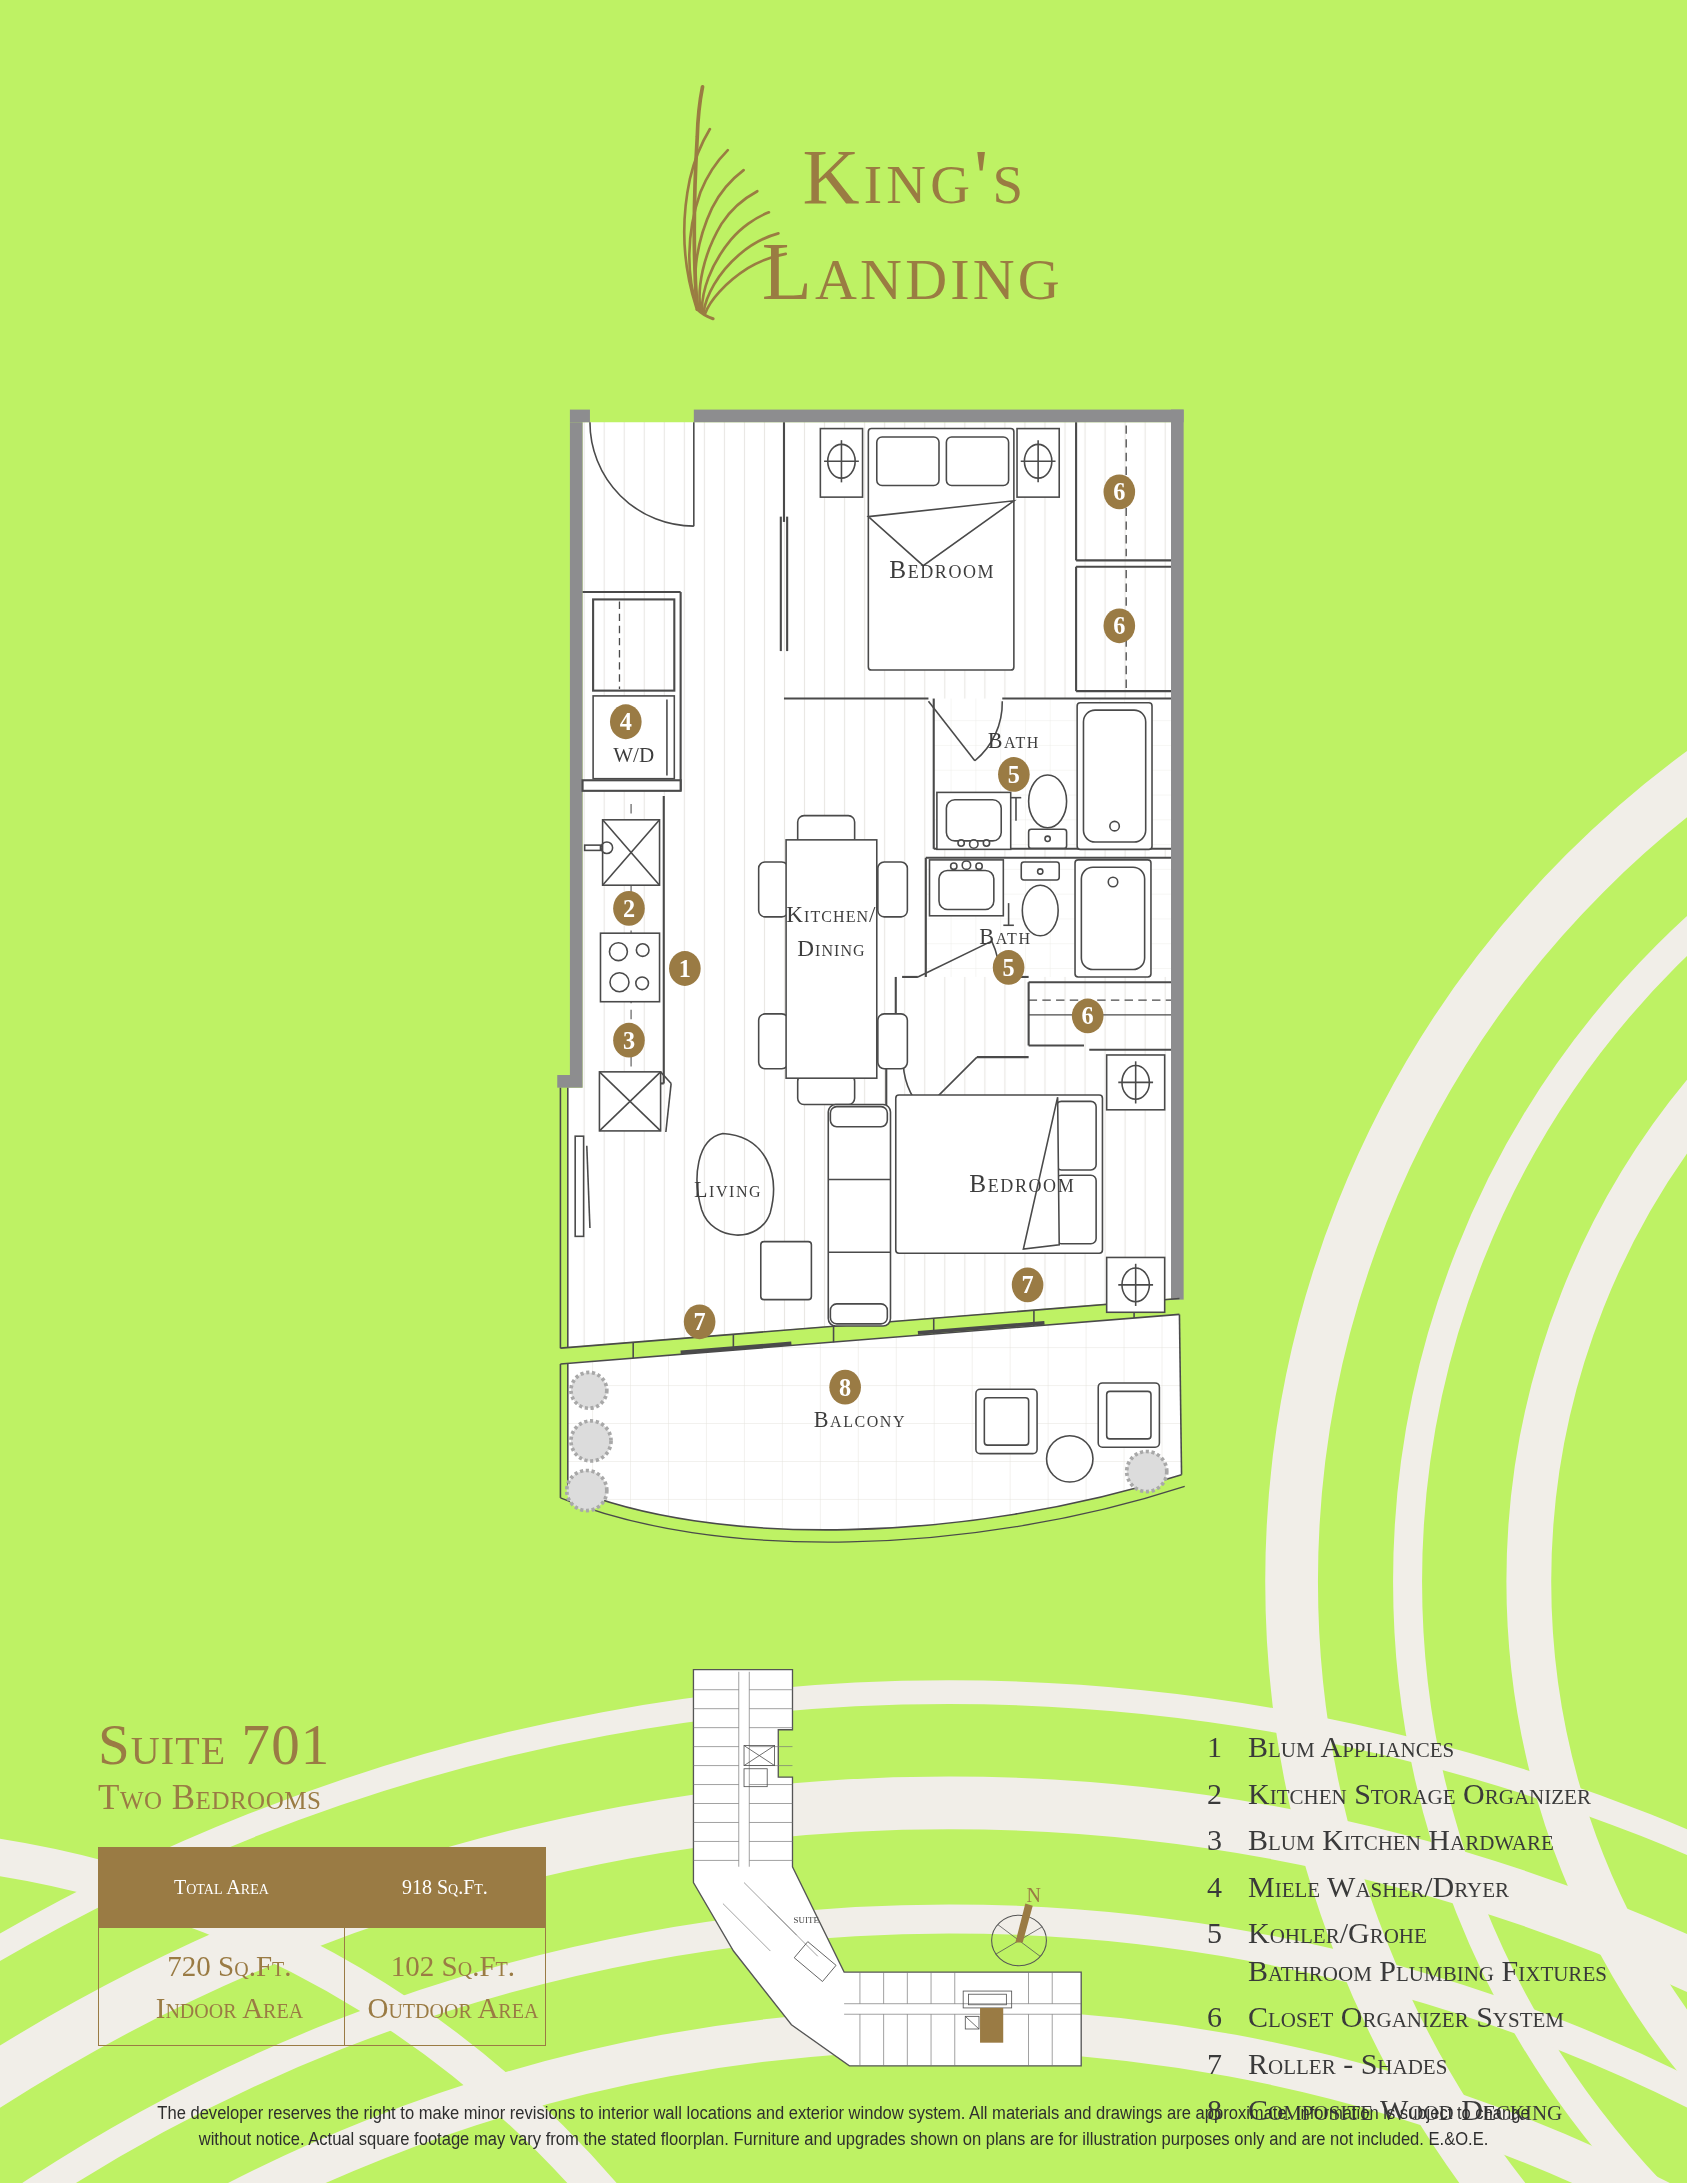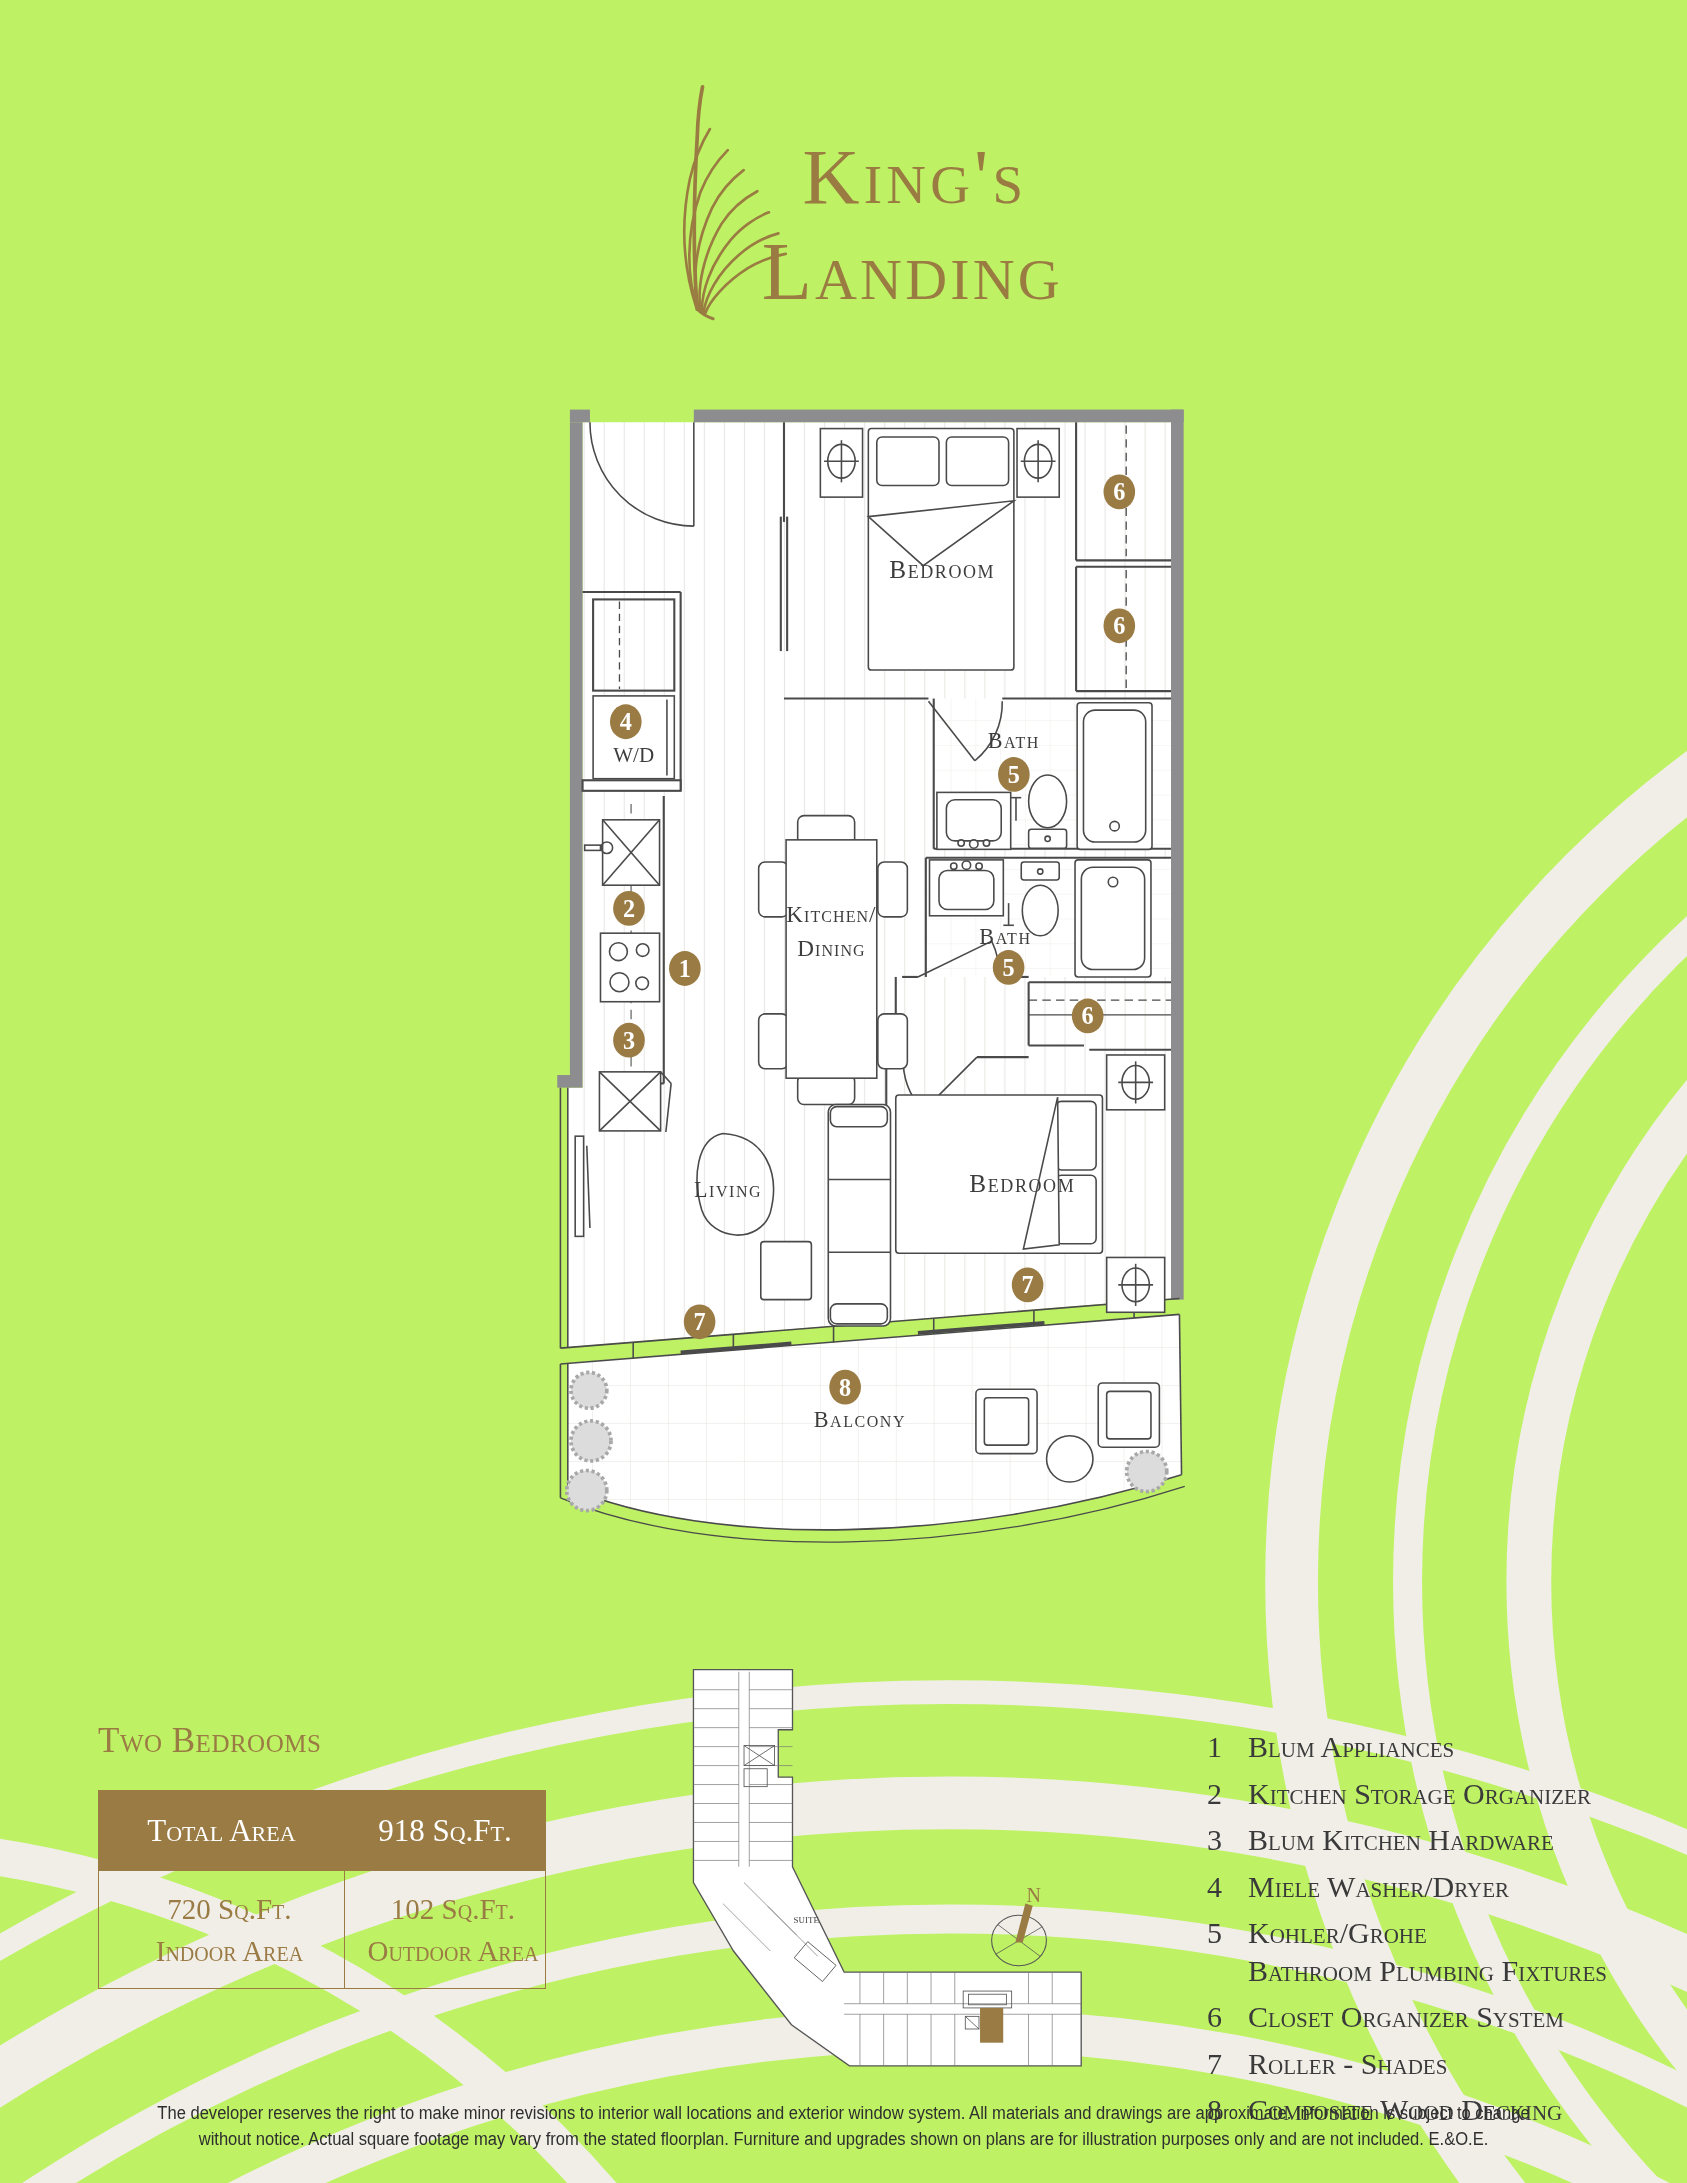--- a/index.html
+++ b/index.html
@@ -6,21 +6,21 @@
   .page{position:relative;width:1687px;height:2183px;background:#bef264;overflow:hidden;
         font-family:"Liberation Serif",serif;}
   .abs{position:absolute;}
   svg text{font-family:"Liberation Serif",serif;}
   .sc{font-variant:small-caps;}
   
   .suite-title{font-variant:small-caps;color:#9a7b44;font-size:57px;line-height:1;letter-spacing:1.1px;}
   .suite-sub{font-variant:small-caps;color:#9a7b44;font-size:35px;line-height:1;margin-top:7.4px;letter-spacing:0.5px;}
   .area-table{margin-top:32px;width:448px;border:1.1px solid #9a7b44;border-collapse:collapse;}
   .area-table td{border:1.1px solid #9a7b44;text-align:center;font-variant:small-caps;}
-  .area-head td{background:#9a7b44;color:#ffffff;font-size:31px;height:77px;}
+  .area-head td{background:#9a7b44;color:#ffffff;font-size:20px;height:77px;}
   .area-body td{color:#9a7b44;font-size:29px;height:115px;line-height:1.45;padding-left:17px;}
   
   .feat-title{font-variant:small-caps;color:#9a7b44;font-size:46px;line-height:1;letter-spacing:0.5px;}
   .feat-list{margin-top:24px;}
   .feat-row{display:flex;align-items:flex-start;margin-bottom:9px;}
   .feat-num{width:41px;flex:0 0 41px;font-size:30px;color:#3a3a3a;line-height:1.25;}
   .feat-label{font-variant:small-caps;font-size:30px;color:#3a3a3a;line-height:1.25;}
   .feat-label span{display:block;}
   
   .disc{width:1687px;text-align:center;font-family:"Liberation Sans",sans-serif;
@@ -371,20 +371,21 @@
           <text x="898" y="1698" font-size="46" fill="#fff" font-weight="bold">7</text>
         </g>
       <g>
           <ellipse cx="552" cy="1876" rx="30" ry="33" fill="#9a7b44"></ellipse>
           <text x="552" y="1892" font-size="46" fill="#fff" font-weight="bold">8</text>
         </g>
     </g>
   </svg>
 
   <div class="abs" style="left:98px;top:1716px;width:475px;">
+    <div class="suite-title">Suite 701</div>
     <div class="suite-sub">Two Bedrooms</div>
     <table class="area-table">
       <tbody>
           <tr class="area-head">
         <td style="width:55%;">Total Area</td>
         <td>918 Sq.Ft.</td>
       </tr>
       <tr class="area-body">
         <td>
           <span>720 Sq.Ft.</span><br>

